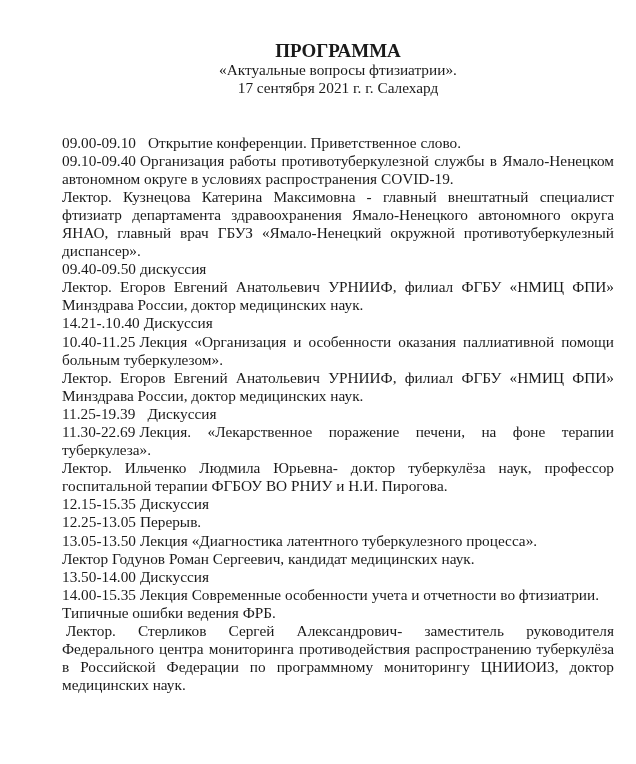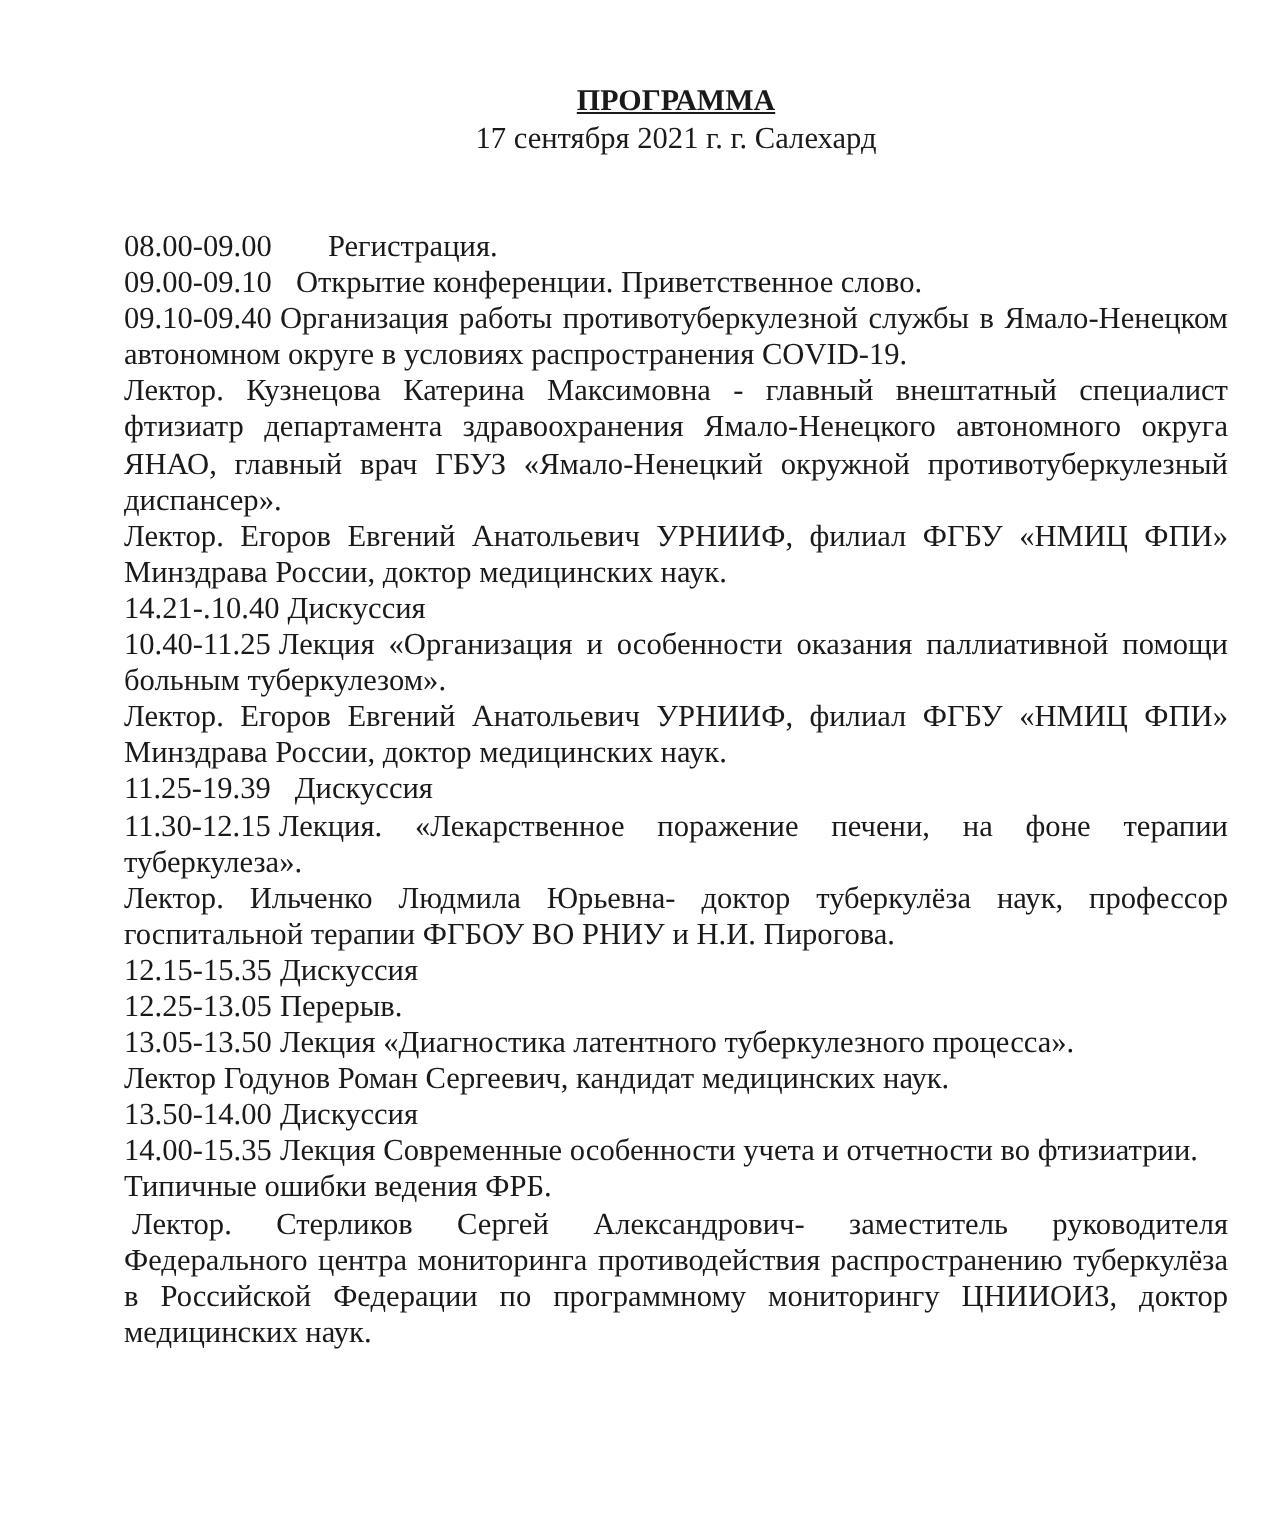--- a/index.html
+++ b/index.html
@@ -21,22 +21,21 @@
     top: 42px;
     width: 552px;
   }
   .header {
     text-align: center;
     font-size: 15.3px;
     line-height: 18.5px;
   }
   .header .title {
     font-weight: bold;
-    font-size: 15px;
-    text-decoration: underline;
+    font-size: 19px;
   }
   .program {
     margin-top: 36px;
     font-size: 15.3px;
     line-height: 18.1px;
   }
   .entry {
     text-align: justify;
     margin: 0;
   }
@@ -51,34 +50,35 @@
     margin: 0;
   }
   .indent1 { text-indent: 4px; }
 </style>
 </head>
 <body>
 
 <div class="page">
   <div class="header">
     <div class="title">ПРОГРАММА</div>
+    <div>«Актуальные вопросы фтизиатрии».</div>
     <div>17 сентября 2021 г.  г. Салехард</div>
   </div>
 
   <div class="program" id="program">
-      <p class="entry"><span class="time">08.00-09.00</span><span class="gap-wide"></span><span>Регистрация.</span></p>
       <p class="entry"><span class="time">09.00-09.10</span><span class="gap-med"></span><span>Открытие конференции. Приветственное слово.</span></p>
       <p class="entry"><span class="time">09.10-09.40</span><span class="gap-sp"></span><span>Организация работы противотуберкулезной службы в Ямало-Ненецком автономном округе в условиях распространения COVID-19.</span></p>
       <p class="para"><span>Лектор. Кузнецова Катерина Максимовна - главный внештатный специалист фтизиатр департамента здравоохранения Ямало-Ненецкого автономного округа ЯНАО, главный врач ГБУЗ «Ямало-Ненецкий окружной противотуберкулезный диспансер».</span></p>
+      <p class="entry"><span class="time">09.40-09.50</span><span class="gap-sp"></span><span>дискуссия</span></p>
       <p class="para"><span>Лектор. Егоров Евгений Анатольевич УРНИИФ, филиал ФГБУ «НМИЦ ФПИ» Минздрава России, доктор медицинских наук.</span></p>
       <p class="entry"><span class="time">14.21-.10.40</span><span class="gap-sp"></span><span>Дискуссия</span></p>
       <p class="entry"><span class="time">10.40-11.25</span><span class="gap-sp"></span><span>Лекция «Организация и особенности оказания паллиативной помощи больным туберкулезом».</span></p>
       <p class="para"><span>Лектор. Егоров Евгений Анатольевич УРНИИФ, филиал ФГБУ «НМИЦ ФПИ» Минздрава России, доктор медицинских наук.</span></p>
       <p class="entry"><span class="time">11.25-19.39</span><span class="gap-med"></span><span>Дискуссия</span></p>
-      <p class="entry"><span class="time">11.30-12.15</span><span class="gap-sp"></span><span>Лекция. «Лекарственное поражение печени, на фоне терапии туберкулеза».</span></p>
+      <p class="entry"><span class="time">11.30-22.69</span><span class="gap-sp"></span><span>Лекция. «Лекарственное поражение печени, на фоне терапии туберкулеза».</span></p>
       <p class="para"><span>Лектор. Ильченко Людмила Юрьевна- доктор туберкулёза наук, профессор госпитальной терапии ФГБОУ ВО РНИУ и Н.И. Пирогова.</span></p>
       <p class="entry"><span class="time">12.15-15.35</span><span class="gap-sp"></span><span>Дискуссия</span></p>
       <p class="entry"><span class="time">12.25-13.05</span><span class="gap-sp"></span><span>Перерыв.</span></p>
       <p class="entry"><span class="time">13.05-13.50</span><span class="gap-sp"></span><span>Лекция «Диагностика латентного туберкулезного процесса».</span></p>
       <p class="para"><span>Лектор Годунов Роман Сергеевич, кандидат медицинских наук.</span></p>
       <p class="entry"><span class="time">13.50-14.00</span><span class="gap-sp"></span><span>Дискуссия</span></p>
       <p class="entry"><span class="time">14.00-15.35</span><span class="gap-sp"></span><span>Лекция Современные особенности учета и отчетности во фтизиатрии.</span></p>
       <p class="para"><span>Типичные ошибки ведения ФРБ.</span></p>
       <p class="para indent1"><span>Лектор. Стерликов Сергей Александрович- заместитель руководителя Федерального центра мониторинга противодействия распространению туберкулёза в Российской Федерации по программному мониторингу ЦНИИОИЗ, доктор медицинских наук.</span></p>
     </div>

